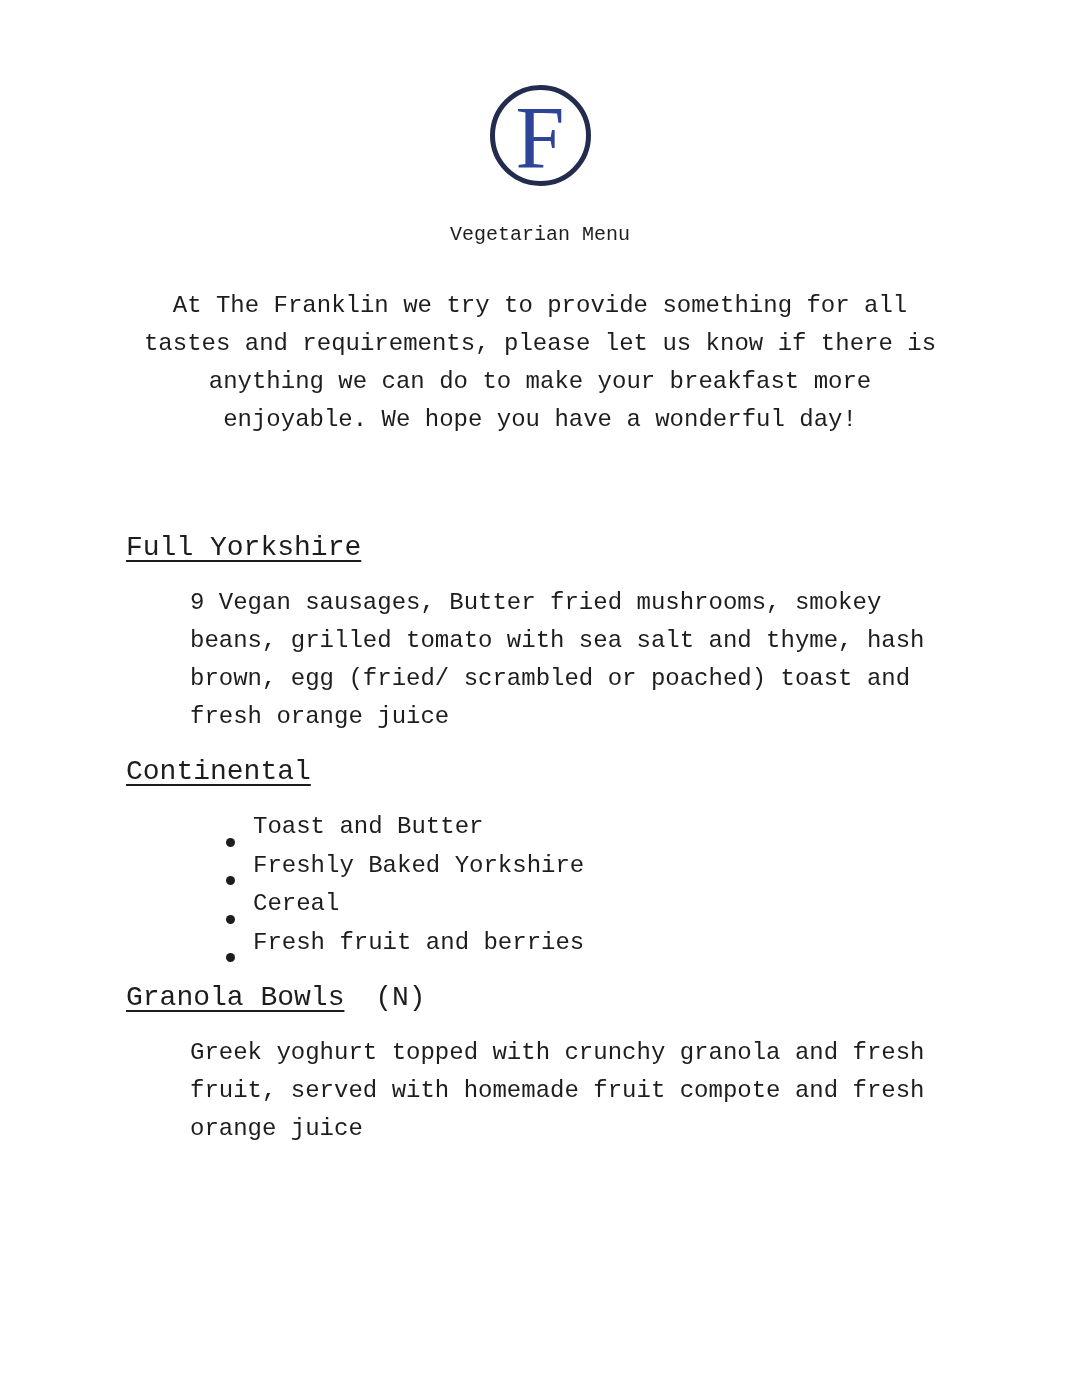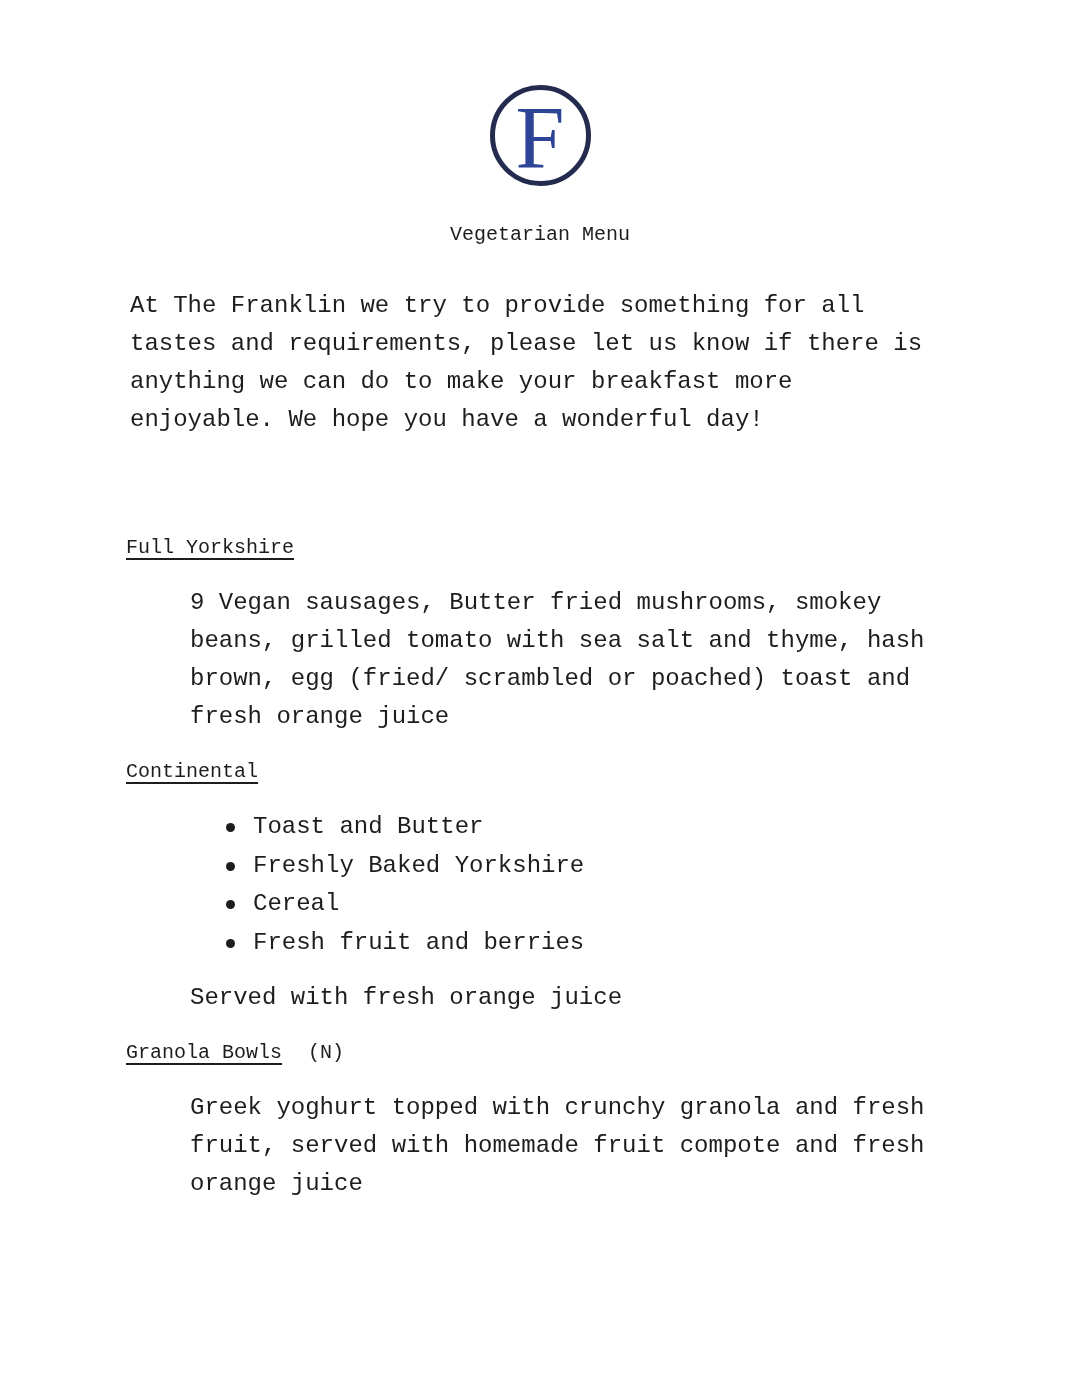--- a/index.html
+++ b/index.html
@@ -55,32 +55,32 @@
     font-weight: normal;
     text-align: center;
   }
 
   
   .intro {
     margin: 33px auto 0 auto;
     width: 820px;
     font-size: 24px;
     line-height: 38px;
-    text-align: left;
+    text-align: center;
     font-family: Liberation Mono, monospace;
   }
 
   
   .sections {
     margin-top: 90px;
     padding-left: 126px;
   }
   .section-heading {
     margin: 17px 0;
-    font-size: 20px;
+    font-size: 28px;
     line-height: 38px;
     font-weight: normal;
   }
   .section-heading .underlined {
     text-decoration: underline;
     text-decoration-thickness: 1.5px;
     text-underline-offset: 5px;
   }
   .section-heading .dietary-note {
     margin-left: 14px;
@@ -93,21 +93,21 @@
     font-size: 24px;
     line-height: 38px;
   }
   .option-list {
     list-style: none;
     margin: 17px 0;
     padding: 0;
   }
   .option-item {
     display: flex;
-    align-items: flex-start;
+    align-items: flex-end;
     font-size: 24px;
     line-height: 38.5px;
   }
   .bullet-dot {
     flex: none;
     width: 9px;
     height: 9px;
     border-radius: 50%;
     background: var(--text);
     margin-left: 100px;
@@ -154,21 +154,20 @@
         </li>
         <li class="option-item">
           <span class="bullet-dot"></span>
           <span>Cereal</span>
         </li>
         <li class="option-item">
           <span class="bullet-dot"></span>
           <span>Fresh fruit and berries</span>
         </li>
       </ul>
-      <p class="section-note">Served with fresh orange juice</p>
     </section>
 
     <section>
       <h2 class="section-heading">
         <span class="underlined">Granola Bowls</span>
         <span class="dietary-note">(N)</span>
       </h2>
       <p class="section-body">Greek yoghurt topped with crunchy granola and fresh fruit, served with homemade fruit compote and fresh orange juice</p>
     </section>
 

